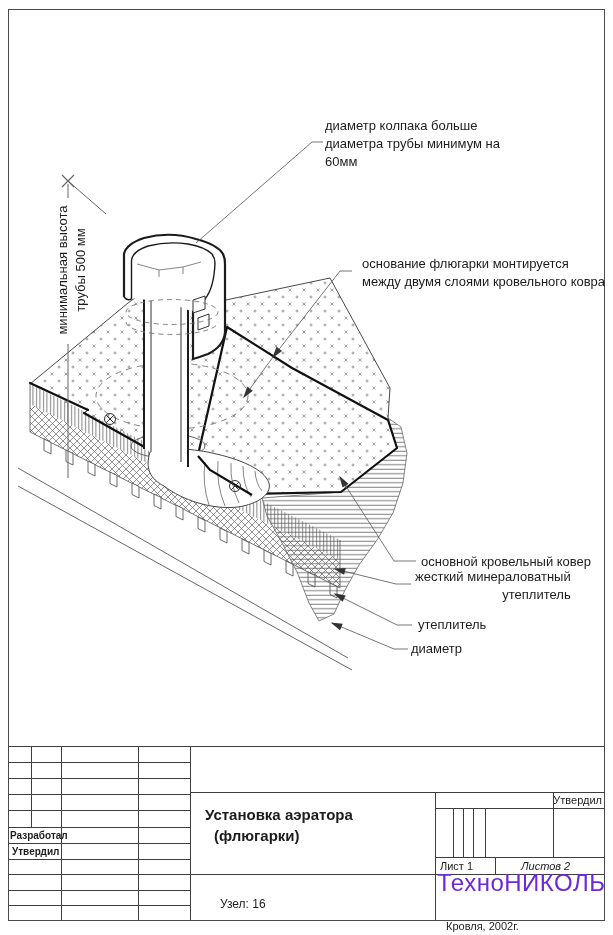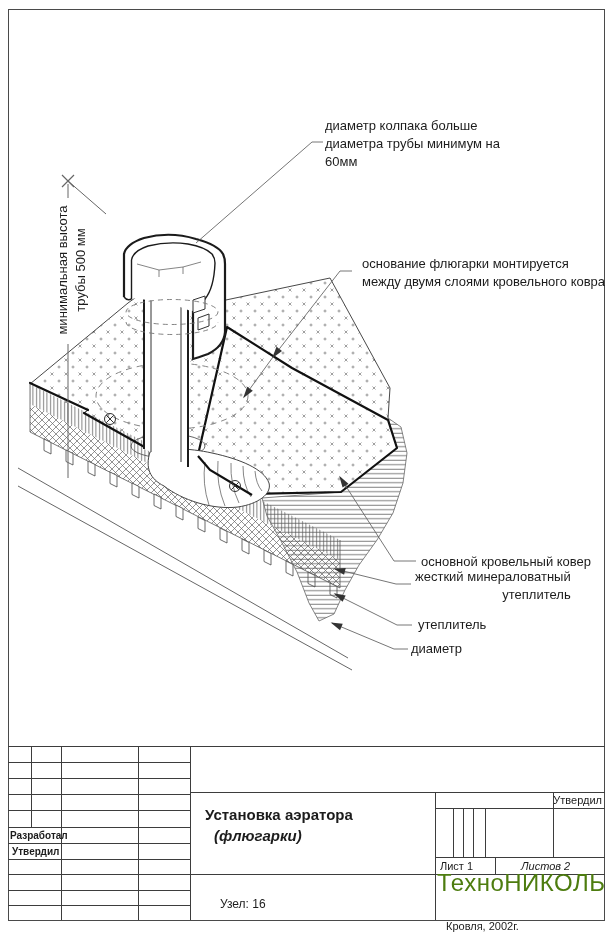--- a/index.html
+++ b/index.html
@@ -5,21 +5,21 @@
   html,body{margin:0;padding:0;background:#ffffff;}
   #page{position:relative;width:613px;height:935px;background:#fff;overflow:hidden;
         font-family:"Liberation Sans",sans-serif;}
   svg{position:absolute;left:0;top:0;}
   .lbl{position:absolute;font:13px "Liberation Sans",sans-serif;color:#1c1c1c;
        white-space:nowrap;line-height:18px;}
   .lbl.small{font-size:11px;line-height:13px;}
   .lbl.tiny{font-size:10px;font-weight:bold;line-height:12px;}
   .lbl.title{font-size:15px;font-weight:bold;}
   .lbl.node{font-size:12px;}
-  .lbl.brand{font-size:24px;letter-spacing:0.5px;color:#4d7c0f;}
+  .lbl.brand{font-size:24px;letter-spacing:0.5px;color:#6d28d9;}
   .rot{position:absolute;left:-3px;top:252px;width:150px;height:36px;
        transform:rotate(-90deg);text-align:center;font:13px "Liberation Sans",sans-serif;
        color:#1c1c1c;line-height:18px;}
 </style>
 </head>
 <body>
 
 <div id="page">
 
 <svg width="613" height="935" viewBox="0 0 613 935">
@@ -208,21 +208,21 @@
   <div>жесткий минераловатный</div>
   <div>утеплитель</div>
 </div>
 <div class="lbl" style="left:418px;top:616px;">утеплитель</div>
 <div class="lbl" style="left:411px;top:640px;">диаметр</div>
 
 <div class="lbl tiny" style="left:10px;top:830px;">Разработал</div>
 <div class="lbl tiny" style="left:12px;top:846px;">Утвердил</div>
 
 <div class="lbl title" style="left:205px;top:806px;">Установка аэратора</div>
-<div class="lbl title" style="left:214px;top:827px;font-style:italic;">(флюгарки)</div>
+<div class="lbl title" style="left:214px;top:827px;">(флюгарки)</div>
 
 <div class="lbl node" style="left:220px;top:895px;">Узел: 16</div>
 
 <div class="lbl small" style="left:550px;top:794px;width:52px;text-align:right;">Утвердил</div>
 <div class="lbl small" style="left:440px;top:860px;">Лист 1</div>
 <div class="lbl small" style="left:521px;top:860px;font-style:italic;">Листов 2</div>
 
 <div class="lbl brand" style="left:437px;top:874px;">ТехноНИКОЛЬ</div>
 <div class="lbl small" style="left:438px;top:920px;margin-left:8px;">Кровля, 2002г.</div>
 

